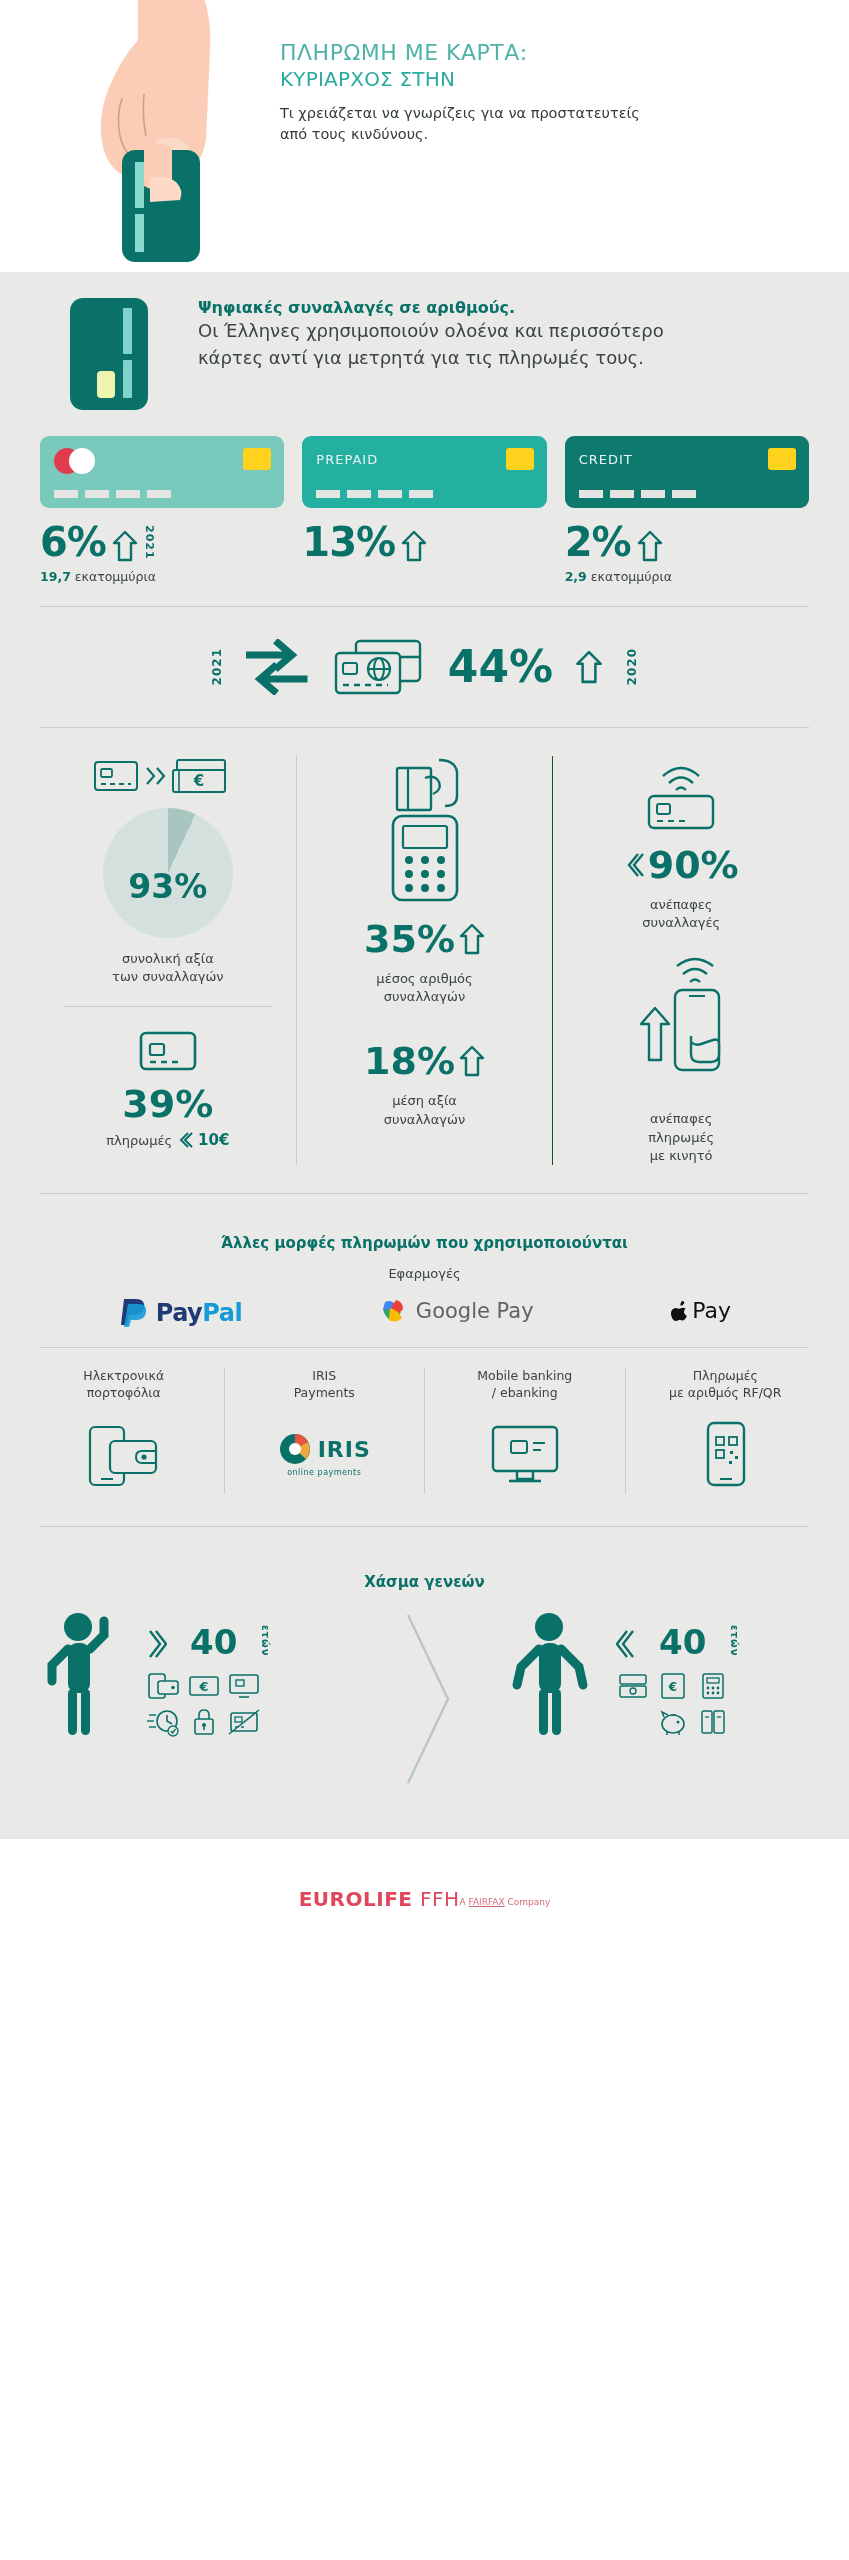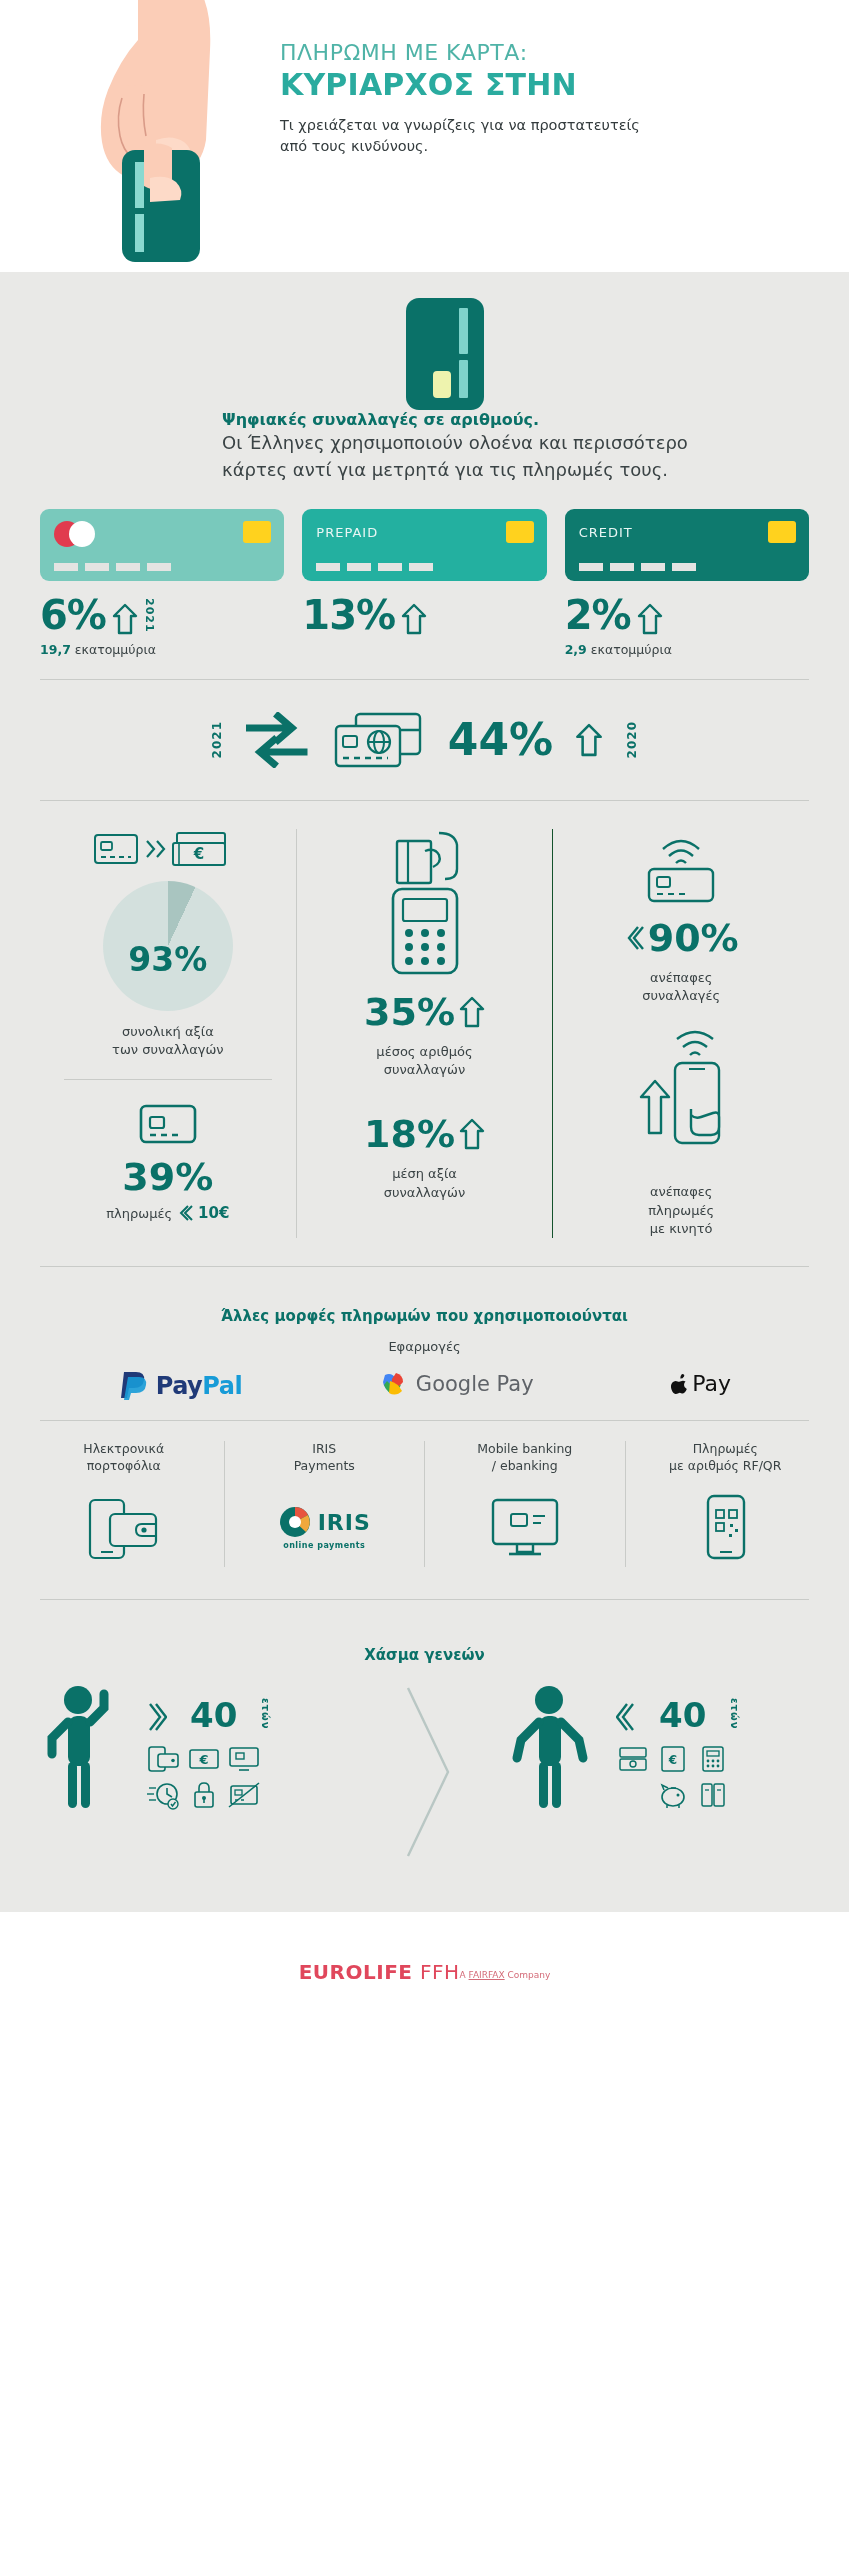--- a/index.html
+++ b/index.html
@@ -16,32 +16,32 @@
     position:relative; height:272px; background:#ffffff;
     display:flex; align-items:flex-start;
   }
   .hand-wrap { position:absolute; left:60px; top:-10px; width:190px; height:300px; }
   .header-text { margin-left:280px; padding-top:40px; width:400px; }
   .kicker {
     font-size:22px; color:#4fb3a7; letter-spacing:.5px; line-height:1.22;
     font-weight:400;
   }
   .headline {
-    font-size:30px; color:#2aab9f; font-weight:bold; line-height:1.22;
+    font-size:20px; color:#2aab9f; font-weight:normal; line-height:1.22;
     letter-spacing:.2px;
   }
   .subhead {
     margin-top:12px; font-size:14.5px; color:#333b3d; line-height:1.45;
   }
 
   
   .panel { background:#e9e9e7; padding:0 0 40px 0; }
 
   
-  .intro { display:flex; align-items:center; padding:26px 29px 10px 40px;flex-direction:column; }
+  .intro { display:flex; align-items:flex-start; padding:26px 29px 10px 40px; }
   .wallet-card {
     width:78px; height:112px; background:#0a7168; border-radius:13px;
     position:relative; flex:0 0 auto; margin-left:30px;
   }
   .wallet-card .stripe1 {
     position:absolute; right:16px; top:10px; width:9px; height:46px;
     background:#7fd3cb; border-radius:1px;
   }
   .wallet-card .stripe2 {
     position:absolute; right:16px; top:62px; width:9px; height:38px;
@@ -141,21 +141,21 @@
   .paypal .a { color:#203a78; } .paypal .b { color:#179bd7; }
   .gpay { display:flex; align-items:center; gap:8px; font-size:21px; color:#5f6368; }
   .apay { display:flex; align-items:center; gap:3px; font-size:22px; color:#111; }
 
   .four { display:flex; padding:4px 24px 10px; }
   .f-col { flex:1; padding:0 8px; text-align:center; }
   .f-col + .f-col { border-left:1px solid #c9cbc8; }
   .f-title { font-size:12.5px; color:#3a4345; line-height:1.35; min-height:34px; }
   .f-icon { margin-top:14px; height:78px; display:flex; align-items:center; justify-content:center; }
   .iris-txt { font-size:22px; font-weight:bold; color:#0a7168; letter-spacing:1px; }
-  .iris-sub { font-size:8px; color:#0a7168; letter-spacing:.5px;font-weight:bold; }
+  .iris-sub { font-size:8px; color:#0a7168; letter-spacing:.5px; }
 
   
   .gap-wrap { padding:6px 40px 10px; }
   .gap-grid { display:flex; align-items:flex-start; justify-content:space-between; }
   .gap-side { display:flex; align-items:flex-start; gap:23px; }
   .age { font-size:34px; font-weight:bold; color:#0a7168; line-height:1; }
   .age-unit {
     writing-mode:vertical-rl; font-size:10px; font-weight:bold; color:#0a7168;
     letter-spacing:1px;
   }

